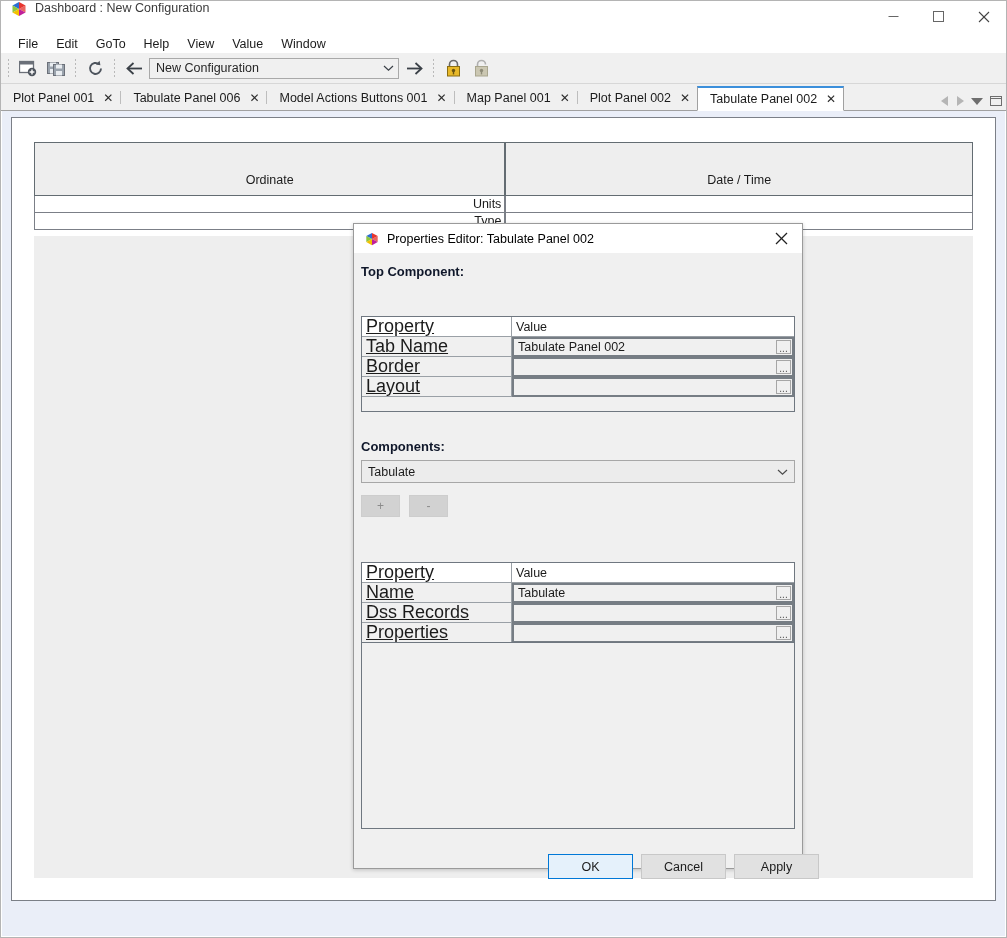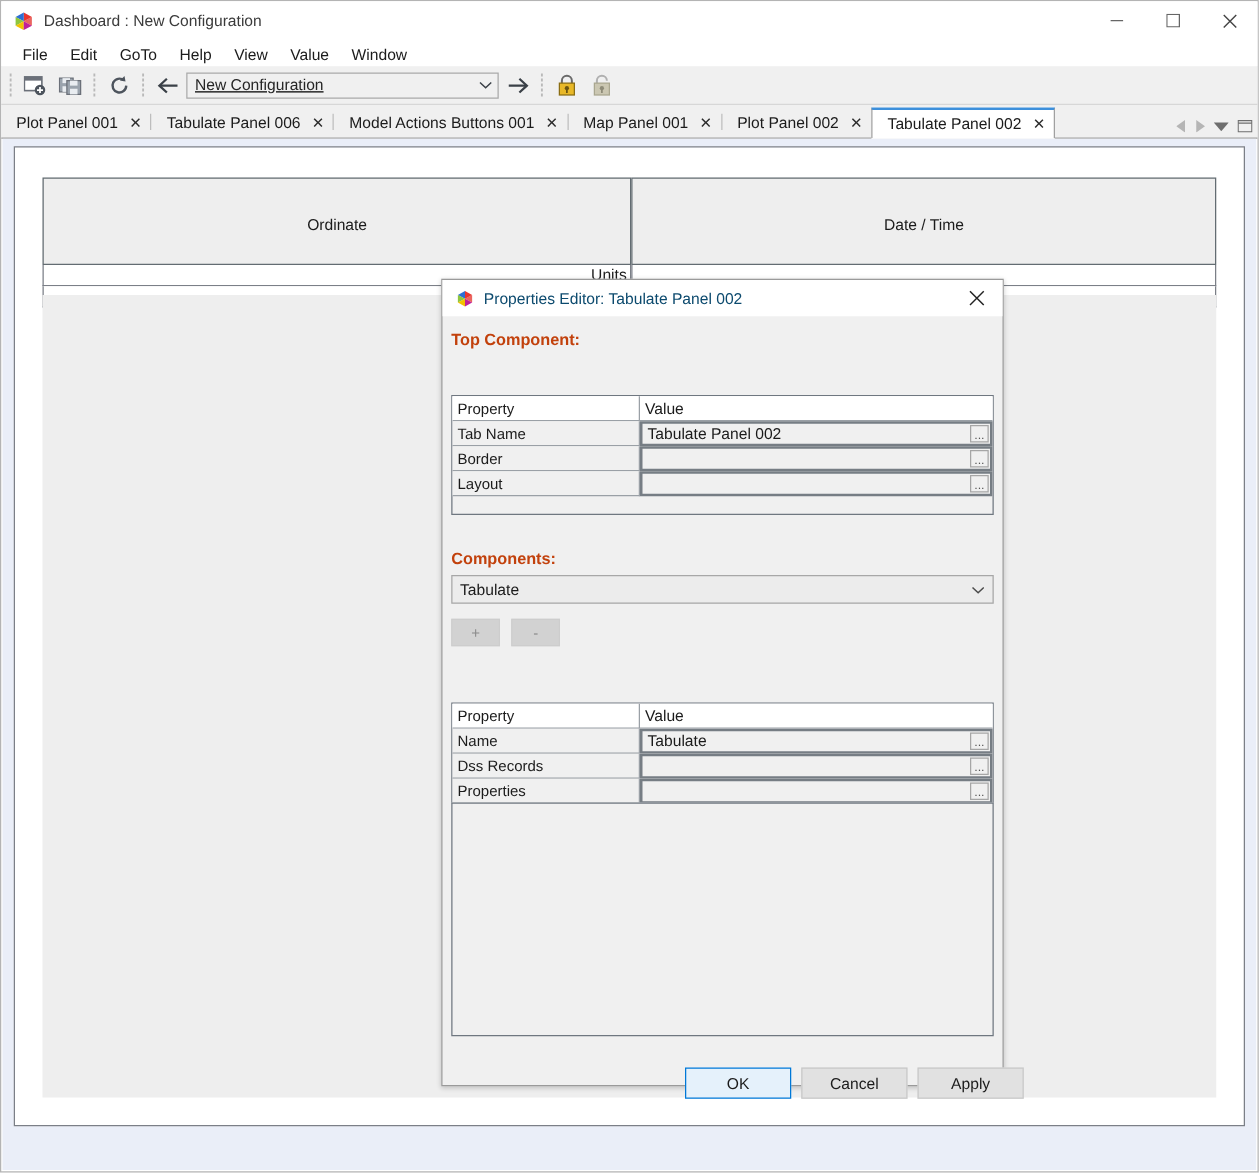--- a/index.html
+++ b/index.html
@@ -8,21 +8,21 @@
     font-family:"Liberation Sans", sans-serif;
     font-size:12px;color:#000;background:#ffffff;
   }
   .app{
     position:relative;width:1007px;height:938px;box-sizing:border-box;
     border:1px solid #b4b4b4;background:#ffffff;
   }
 
   
   .titlebar{
-    height:31px;display:flex;align-items:center;background:#ffffff;
+    height:31px;display:flex;align-items:flex-start;background:#ffffff;
     position:relative;
   }
   .app-icon{width:16px;height:16px;margin-left:10px;margin-right:8px;position:relative;flex:none;}
   .title-text{font-size:12.5px;color:#3b3b3b;}
   .win-btns{position:absolute;right:0;top:0;height:31px;display:flex;}
   .win-btn{width:45px;height:31px;display:flex;align-items:center;justify-content:center;color:#555;}
   .win-btn svg{display:block;}
 
   
   .menubar{height:21px;display:flex;align-items:flex-end;padding-left:8px;background:#ffffff;}
@@ -34,21 +34,20 @@
     border-bottom:1px solid #d7d7d7;padding:0 2px;
   }
   .tb-grip{width:5px;height:20px;margin:0 3px;
     background-image:radial-gradient(#b9b9b9 40%, transparent 41%);
     background-size:3px 4px;background-repeat:repeat-y;background-position:center;}
   .tb-btn{width:28px;height:26px;display:flex;align-items:center;justify-content:center;}
   .combo{
     flex:none;width:250px;height:21px;margin:0 1px;
     border:1px solid #a9a9a9;background:#f0f0f0;display:flex;align-items:center;
     box-sizing:border-box;
-    text-decoration:underline;
   }
   .combo-text{flex:1;padding-left:6px;font-size:12.5px;color:#262626;white-space:nowrap;overflow:hidden;}
   .combo-arrow{width:20px;display:flex;align-items:center;justify-content:center;}
 
   
   .tabstrip{
     height:26px;background:#f0f0f0;display:flex;align-items:flex-end;
     position:relative;border-bottom:1px solid #a0a0a0;
   }
   .tab{
@@ -76,59 +75,59 @@
   .panel-inner{
     position:absolute;left:22px;top:24px;right:22px;bottom:22px;
     background:#ffffff;box-sizing:border-box;
   }
 
   
   .grid{width:100%;border-collapse:separate;border-spacing:0;table-layout:fixed;}
   .grid .hdr{
     height:43px;background:#eeeeee;border:1px solid #636c72;
     text-align:center;font-size:12.5px;color:#1b1b1b;font-weight:normal;vertical-align:bottom;
-    padding-bottom:24px;
+    padding-bottom:8px;
   }
   .grid td.cellrow{
     height:15px;background:#ffffff;border:1px solid #7b7f87;border-top:none;
     font-size:12.5px;color:#1b1b1b;padding:0 3px 1px 12px;
   }
   .grid td.lbl{text-align:right;}
   .grid td.blank{text-align:left;}
 
   
   .dialog{
     position:absolute;left:352px;top:222px;width:450px;height:646px;
     background:#f0f0f0;border:1px solid #9a9a9a;box-sizing:border-box;
     box-shadow:0 1px 4px rgba(0,0,0,.20);
   }
   .dlg-title{
     height:29px;background:#ffffff;display:flex;align-items:center;
     position:relative;
   }
   .dlg-icon{width:14px;height:14px;margin-left:11px;margin-right:8px;position:relative;flex:none;}
-  .dlg-title-text{font-size:12.5px;color:#0c4a6e;}
+  .dlg-title-text{font-size:12.5px;color:#000000;}
   .dlg-close{position:absolute;right:4px;top:0;width:34px;height:29px;
     display:flex;align-items:center;justify-content:center;color:#222;}
   .dlg-body{position:absolute;left:0;right:0;top:29px;bottom:0;}
 
   .section-hd{
-    font-size:13px;font-weight:bold;color:#c2410c;
+    font-size:13px;font-weight:bold;color:#0f172a;
   }
 
   
   .ptable{
     border:1px solid #6f7780;background:#f0f0f0;box-sizing:border-box;
     position:absolute;
   }
   .prow{display:flex;height:20px;box-sizing:border-box;}
   .prow.header{height:20px;background:#ffffff;}
   .pname{
     width:150px;box-sizing:border-box;border:1px solid #9aa0a6;border-top:none;border-left:none;
-    background:#f0f0f0;font-size:12px;color:#1b1b1b;display:flex;align-items:center;padding-left:4px;
+    background:#f0f0f0;font-size:18px;color:#1b1b1b;display:flex;align-items:center;padding-left:4px;text-decoration:underline;
   }
   .prow.header .pname{background:#ffffff;border-bottom:1px solid #9aa0a6;}
   .pval{
     flex:1;box-sizing:border-box;font-size:12.5px;color:#1b1b1b;
     display:flex;align-items:center;padding-left:4px;background:#ffffff;
     border-bottom:1px solid #9aa0a6;
   }
   .prow.editor .pval{
     background:#f0f0f0;border:2px solid #767d84;border-left:2px solid #767d84;
     margin:0;position:relative;padding-right:16px;

